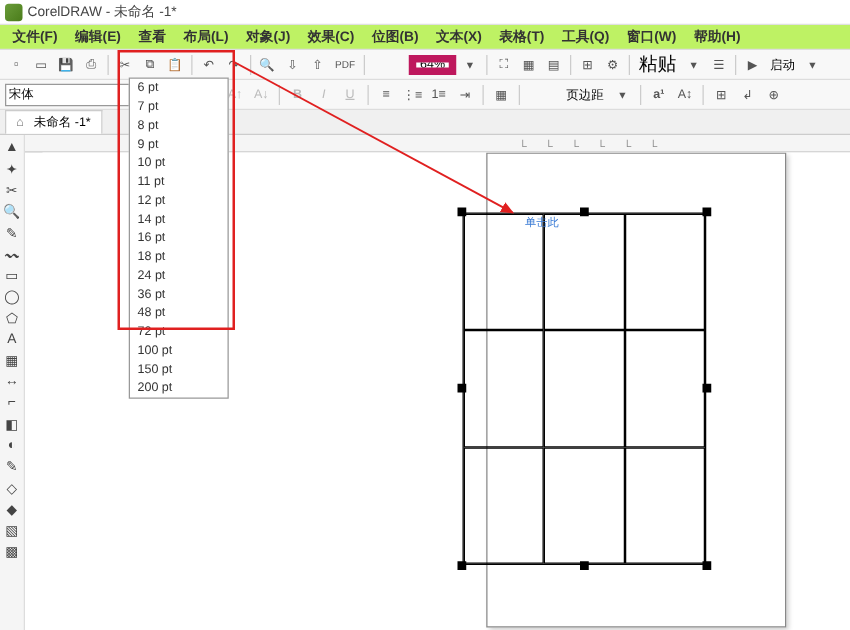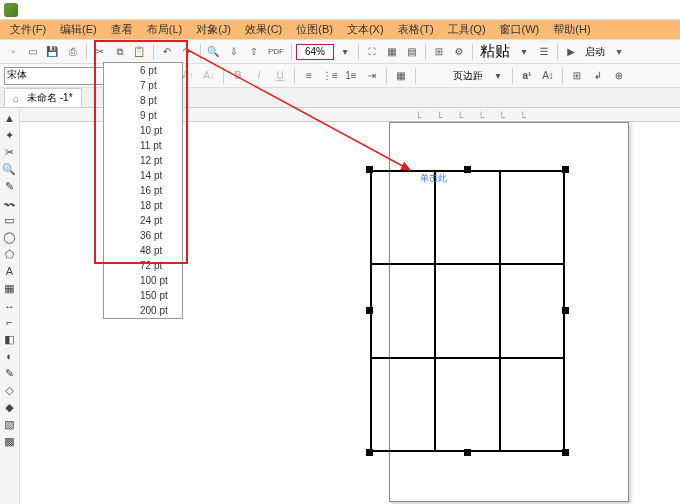--- a/index.html
+++ b/index.html
@@ -1,25 +1,25 @@
 <!DOCTYPE html>
 <html><head>
 <meta charset="utf-8">
 <style>
   * { box-sizing: border-box; margin: 0; padding: 0; }
   body { font-family: "Microsoft YaHei", Arial, sans-serif; font-size: 11px; background: #fff; width: 680px; height: 504px; overflow: hidden; position: relative; }
   .titlebar { background: #fff; height: 20px; display: flex; align-items: center; padding: 0 4px; border-bottom: 1px solid #e0e0e0; }
   .app-icon { width: 14px; height: 14px; background: linear-gradient(135deg, #6a9c3a, #4a7c1a); border-radius: 3px; margin-right: 4px; }
   .title-text { font-size: 11px; color: #444; }
-  .menubar { height: 20px; display: flex; align-items: center; padding: 0 4px; gap: 2px; background: #fdba74; border-bottom: 1px solid #ddd; }
+  .menubar { height: 20px; display: flex; align-items: center; padding: 0 4px; gap: 2px; background: #bef264; border-bottom: 1px solid #ddd; font-weight: bold; }
   .menu-item { padding: 2px 6px; font-size: 11px; color: #333; cursor: pointer; }
   .toolbar { height: 24px; background: #f8f8f8; border-bottom: 1px solid #ddd; display: flex; align-items: center; padding: 0 4px; gap: 2px; }
   .tbtn { width: 18px; height: 18px; display: flex; align-items: center; justify-content: center; border: 1px solid transparent; cursor: pointer; font-size: 10px; color: #555; }
   .tsep { width: 1px; height: 16px; background: #ccc; margin: 0 2px; }
-  .zoom-input { width: 38px; height: 16px; font-size: 10px; border: 1px solid #be185d; text-align: center; }
+  .zoom-input { width: 38px; height: 16px; font-size: 10px; border: 6px solid #be185d; text-align: center; margin-left: 31px; }
   .toolbar2 { height: 24px; background: #f8f8f8; border-bottom: 1px solid #ddd; display: flex; align-items: center; padding: 0 4px; gap: 3px; }
   .font-combo { width: 100px; height: 18px; border: 1px solid #999; font-size: 10px; padding: 0 2px; background: #fff; }
   .size-combo { width: 48px; height: 18px; border: 1px solid #3a7bd5; font-size: 10px; padding: 0 2px; background: #eef3fb; position: relative; }
   .size-dd-btn { position: absolute; right: 0; top: 0; width: 12px; height: 16px; background: #ddd; border-left: 1px solid #999; font-size: 8px; text-align: center; line-height: 16px; }
   .doc-tabs { height: 20px; background: #f0f0f0; border-bottom: 1px solid #ccc; display: flex; align-items: center; padding-left: 4px; }
   .doc-tab { background: #fff; border: 1px solid #ccc; border-bottom: none; padding: 2px 8px; font-size: 10px; display: flex; align-items: center; gap: 4px; }
   .home-icon { width: 10px; height: 10px; color: #666; }
   .ruler-h { position: absolute; top: 108px; left: 20px; right: 0; height: 14px; background: #f5f5f5; border-bottom: 1px solid #ccc; }
   .toolbox { position: absolute; top: 108px; left: 0; width: 20px; bottom: 0; background: #f5f5f5; border-right: 1px solid #ddd; display: flex; flex-direction: column; align-items: center; padding-top: 2px; gap: 1px; }
   .tool { width: 16px; height: 16px; display: flex; align-items: center; justify-content: center; cursor: pointer; font-size: 11px; color: #444; }
@@ -32,30 +32,31 @@
   .h-tl { left: -4px; top: -4px; }
   .h-tm { left: calc(50% - 4px); top: -4px; }
   .h-tr { right: -4px; top: -4px; }
   .h-ml { left: -4px; top: calc(50% - 4px); }
   .h-mr { right: -4px; top: calc(50% - 4px); }
   .h-bl { left: -4px; bottom: -4px; }
   .h-bm { left: calc(50% - 4px); bottom: -4px; }
   .h-br { right: -4px; bottom: -4px; }
   .cell-label { position: absolute; left: 420px; top: 172px; font-size: 9px; color: #3a7bd5; }
   .size-dropdown { position: absolute; left: 103px; top: 62px; width: 80px; background: #fff; border: 1px solid #999; z-index: 10; }
-  .size-opt { padding: 2px 6px; font-size: 10px; color: #333; cursor: pointer; margin-left: 30px; }
+  .size-opt { padding: 2px 6px; font-size: 10px; color: #333; cursor: pointer; }
   .annotation-box { position: absolute; left: 94px; top: 40px; width: 94px; height: 224px; border: 2px solid #e02020; pointer-events: none; z-index: 11; }
   .arrow-svg { position: absolute; left: 0; top: 0; width: 680px; height: 504px; pointer-events: none; z-index: 12; }
   .tab-markers { position: absolute; top: 112px; left: 415px; font-size: 9px; color: #888; letter-spacing: 6px; }
 </style>
 </head>
 <body>
 
 <div class="titlebar">
   <div class="app-icon"></div>
+  <span class="title-text">CorelDRAW - 未命名 -1*</span>
 </div>
 
 <div class="menubar">
   <div class="menu-item">文件(F)</div>
   <div class="menu-item">编辑(E)</div>
   <div class="menu-item">查看</div>
   <div class="menu-item">布局(L)</div>
   <div class="menu-item">对象(J)</div>
   <div class="menu-item">效果(C)</div>
   <div class="menu-item">位图(B)</div>

